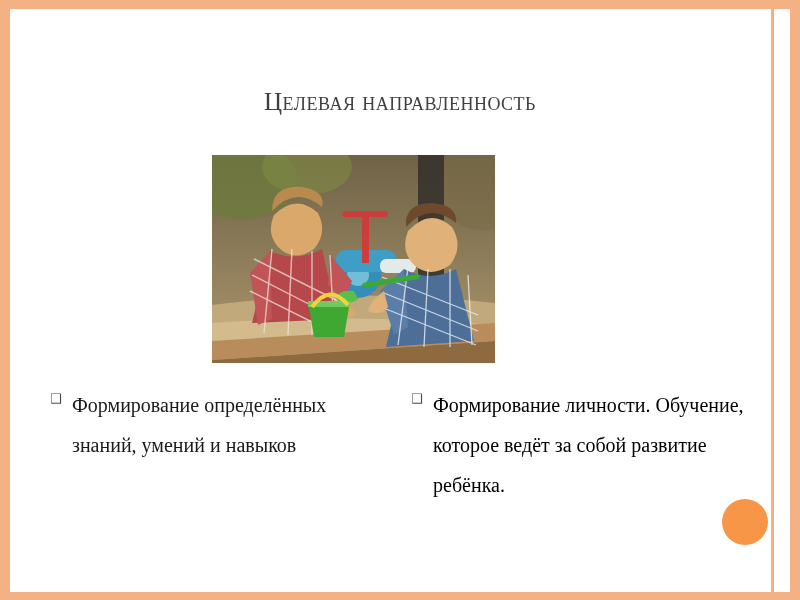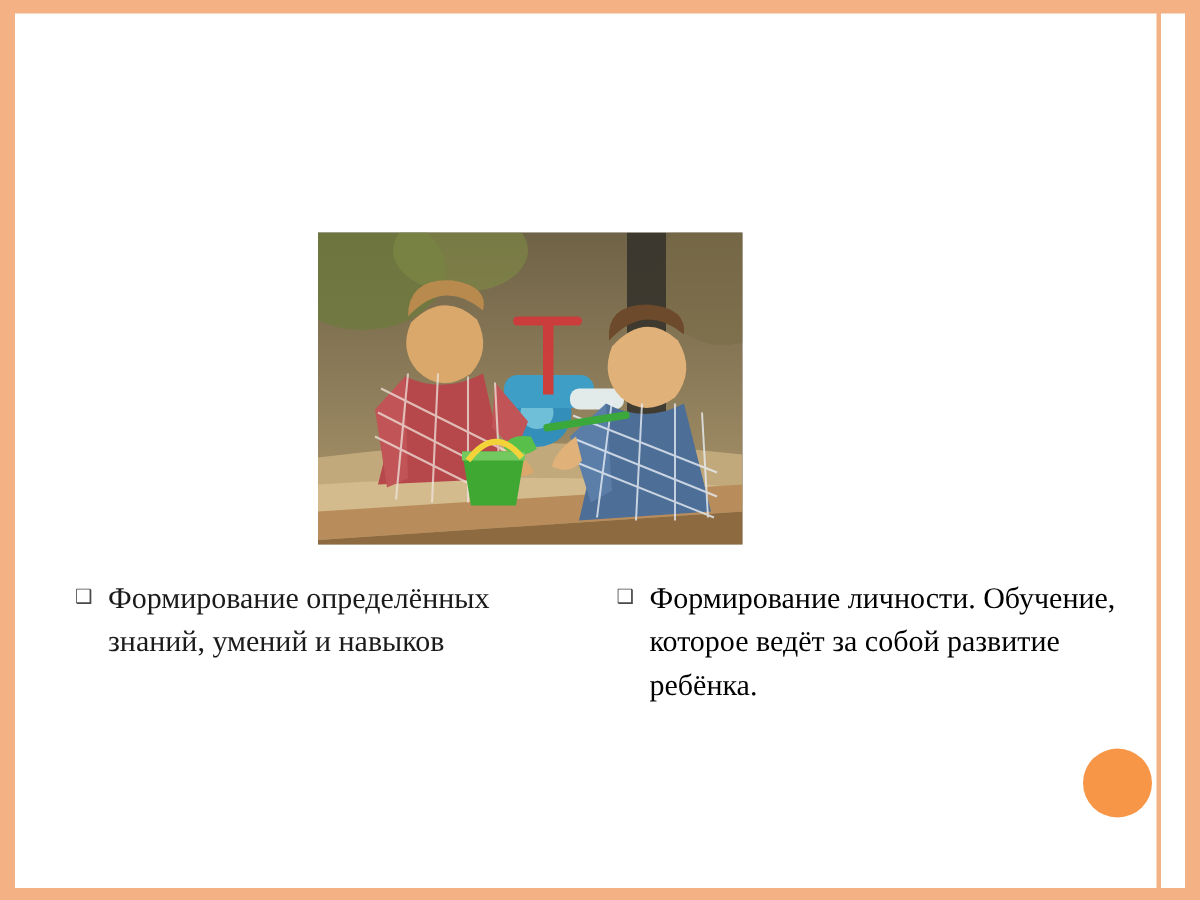--- a/index.html
+++ b/index.html
@@ -112,37 +112,38 @@
     flex: 0 0 auto;
     width: 22px;
     font-family: "DejaVu Sans", sans-serif;
     font-size: 13px;
     color: #4a4a4a;
     line-height: 28px;
   }
   .bullet-text {
     font-family: "Liberation Serif", serif;
     font-size: 20px;
-    line-height: 29px;
+    line-height: 40px;
     color: #1a1a1a;
   }
   .col-right .bullet-text { color: #000000; }
 </style>
 </head>
 <body>
 
 <div class="slide">
 
   <div class="bar-top"></div>
   <div class="bar-left"></div>
   <div class="bar-right-outer"></div>
   <div class="bar-right-inner"></div>
   <div class="bar-bottom"></div>
   <div class="dot"></div>
 
+  <div class="title">Целевая направленность</div>
 
   <div class="photo">
     <svg width="283" height="208" viewBox="0 0 283 208" xmlns="http://www.w3.org/2000/svg">
       <defs>
         <linearGradient id="bg" x1="0" y1="0" x2="0" y2="1">
           <stop offset="0%" stop-color="#6f6347"></stop>
           <stop offset="45%" stop-color="#8a7a58"></stop>
           <stop offset="100%" stop-color="#b09a6e"></stop>
         </linearGradient>
         <linearGradient id="sand" x1="0" y1="0" x2="0" y2="1">

